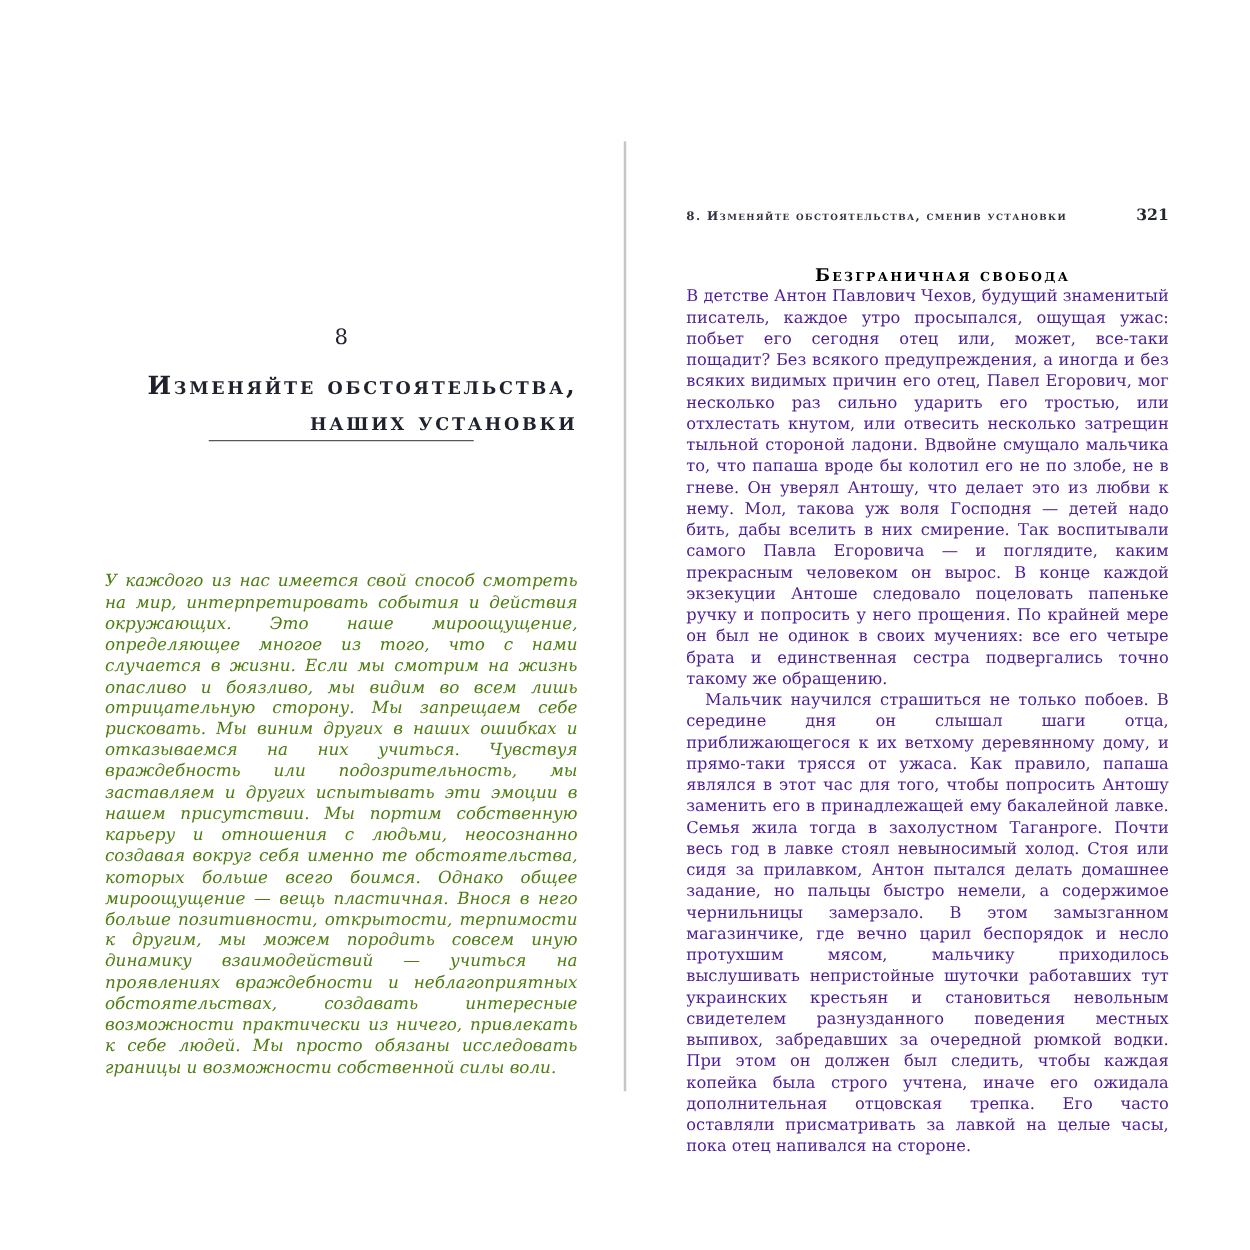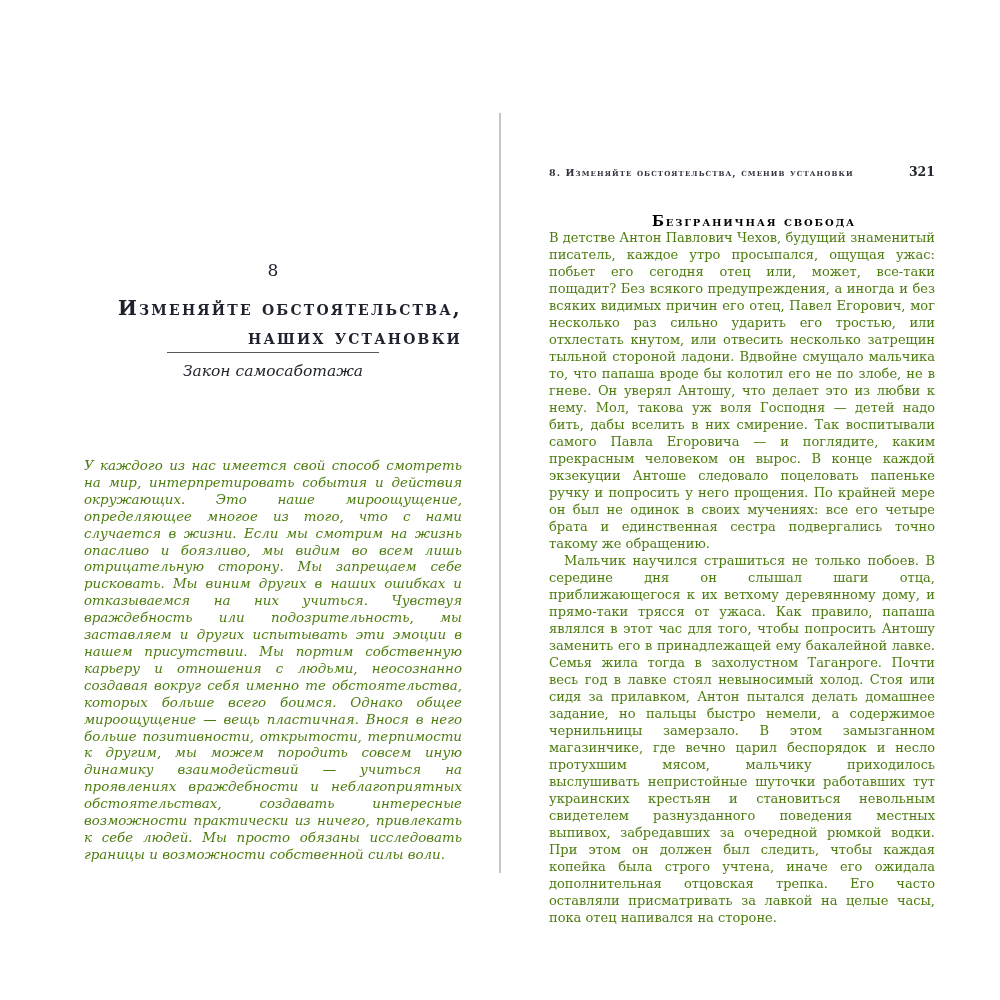--- a/index.html
+++ b/index.html
@@ -136,21 +136,21 @@
   }
   .right-body {
     position: absolute;
     top: 229px;
     left: 0;
     width: 386px;
     font-size: 13px;
     line-height: 17px;
     text-align: justify;
     hyphens: auto;
-    color: #4d7c0f;
+    color: #4c1d95;
   }
   .right-body p {
     margin: 0;
     text-indent: 15px;
   }
   .right-body p:first-child {
     text-indent: 0;
   }
 </style>
 </head>
@@ -160,21 +160,20 @@
 
   <div class="divider"></div>
 
   <section class="page-left">
     <div class="chapter-number">8</div>
     <h1 class="chapter-title">
       <span>Изменяйте обстоятельства,</span><br>
       <span>наших установки</span>
     </h1>
     <hr class="title-rule">
-    <div class="subtitle">Закон самосаботажа</div>
     <div class="left-body">У каждого из нас имеется свой способ смотреть на мир, интерпретировать события и действия окружающих. Это наше мироощущение, определяющее многое из того, что с нами случается в жизни. Если мы смотрим на жизнь опасливо и боязливо, мы видим во всем лишь отрицательную сторону. Мы запрещаем себе рисковать. Мы виним других в наших ошибках и отказываемся на них учиться. Чувствуя враждебность или подозрительность, мы заставляем и других испытывать эти эмоции в нашем присутствии. Мы портим собственную карьеру и отношения с людьми, неосознанно создавая вокруг себя именно те обстоятельства, которых больше всего боимся. Однако общее мироощущение — вещь пластичная. Внося в него больше позитивности, открытости, терпимости к другим, мы можем породить совсем иную динамику взаимодействий — учиться на проявлениях враждебности и неблагоприятных обстоятельствах, создавать интересные возможности практически из ничего, привлекать к себе людей. Мы просто обязаны исследовать границы и возможности собственной силы воли.</div>
   </section>
 
   <section class="page-right">
     <div class="running-header-row">
       <span class="running-header">8. Изменяйте обстоятельства, сменив установки</span>
       <span class="page-number">321</span>
     </div>
     <h2 class="section-heading">Безграничная свобода</h2>
     <div class="right-body">

